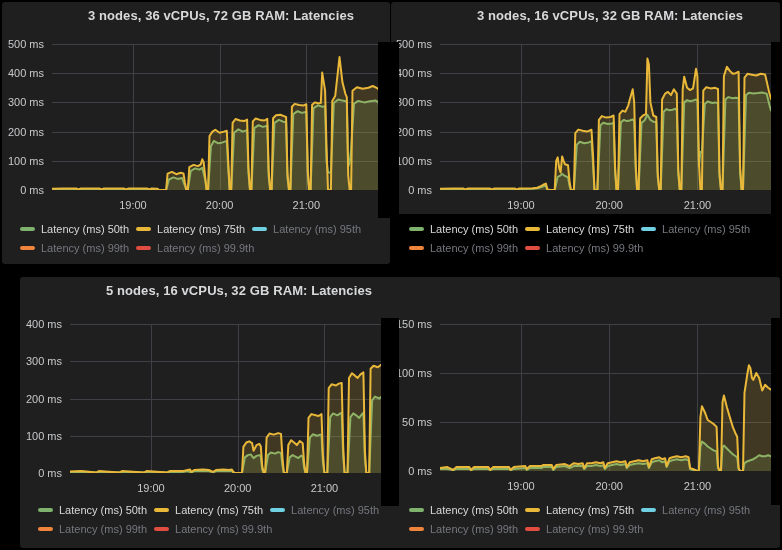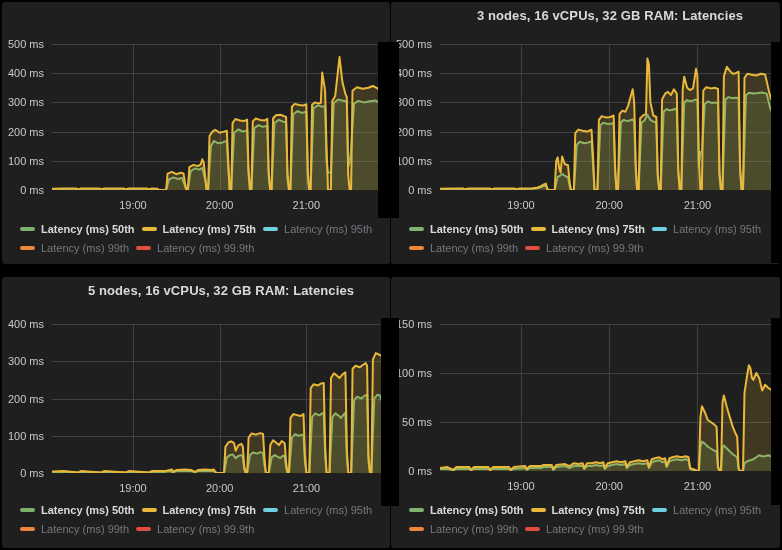--- a/index.html
+++ b/index.html
@@ -8,28 +8,29 @@
   .panel-title{position:absolute;top:6px;left:0;right:0;margin:0;text-align:center;
     font-size:13px;font-weight:700;color:#d8d9da;letter-spacing:.1px;}
   .plot{position:absolute;}
   .plot svg{display:block;}
   .ytick{position:absolute;left:0;text-align:right;font-size:11px;color:#c8c9ca;height:14px;line-height:14px;}
   .xtick{position:absolute;width:60px;text-align:center;font-size:11px;color:#c8c9ca;height:14px;line-height:14px;}
   .legend{position:absolute;left:18px;width:364px;display:flex;flex-wrap:wrap;
     column-gap:7px;row-gap:5px;align-items:center;}
   .legend-item{display:flex;align-items:center;font-size:11px;line-height:14px;cursor:pointer;white-space:nowrap;}
   .legend-item .swatch{display:inline-block;width:15px;height:4px;border-radius:2px;margin-right:6px;}
-  .legend-item.on{color:#d8d9da;font-weight:700;}
+  .legend-item.on{color:#d8d9da;font-weight:400;}
   .legend-item.off{color:#75787e;font-weight:400;}
   .seam{position:absolute;background:#000;}
 </style>
 </head>
 <body>
 
 <section class="panel" style="left:2px;top:2px;width:388px;height:262px">
+  <h2 class="panel-title" style="padding-left:50px">3 nodes, 36 vCPUs, 72 GB RAM: Latencies</h2>
   <div class="plot" style="left: 50px; top: 42px; width: 328px; height: 146px;">
       <svg width="328" height="146">
         <line x1="0" x2="328" y1="146.5" y2="146.5" stroke="#3f4045" stroke-width="1"></line>
         <line x1="0" x2="328" y1="117.5" y2="117.5" stroke="#3f4045" stroke-width="1"></line>
         <line x1="0" x2="328" y1="88.5" y2="88.5" stroke="#3f4045" stroke-width="1"></line>
         <line x1="0" x2="328" y1="58.5" y2="58.5" stroke="#3f4045" stroke-width="1"></line>
         <line x1="0" x2="328" y1="29.5" y2="29.5" stroke="#3f4045" stroke-width="1"></line>
         <line x1="0" x2="328" y1="0.5" y2="0.5" stroke="#3f4045" stroke-width="1"></line>
         <line x1="81.5" x2="81.5" y1="0" y2="146" stroke="#3f4045" stroke-width="1"></line>
         <line x1="168.5" x2="168.5" y1="0" y2="146" stroke="#3f4045" stroke-width="1"></line>
@@ -66,21 +67,21 @@
     <div class="ytick" style="top: 151.8px; width: 42px;">100 ms</div>
     <div class="ytick" style="top: 122.6px; width: 42px;">200 ms</div>
     <div class="ytick" style="top: 93.4px; width: 42px;">300 ms</div>
     <div class="ytick" style="top: 64.2px; width: 42px;">400 ms</div>
     <div class="ytick" style="top: 35px; width: 42px;">500 ms</div>
     <div class="xtick" style="left: 100.916px; top: 196px;">19:00</div>
     <div class="xtick" style="left: 187.612px; top: 196px;">20:00</div>
     <div class="xtick" style="left: 274.308px; top: 196px;">21:00</div>
   </section>
 
-<section class="panel" style="left:391px;top:2px;width:389px;height:262px">
+<section class="panel" style="left:391px;top:2px;width:389px;height:212px">
   <h2 class="panel-title" style="padding-left:49px">3 nodes, 16 vCPUs, 32 GB RAM: Latencies</h2>
   <div class="plot" style="left: 49px; top: 42px; width: 331px; height: 146px;">
       <svg width="331" height="146">
         <line x1="0" x2="331" y1="146.5" y2="146.5" stroke="#3f4045" stroke-width="1"></line>
         <line x1="0" x2="331" y1="117.5" y2="117.5" stroke="#3f4045" stroke-width="1"></line>
         <line x1="0" x2="331" y1="88.5" y2="88.5" stroke="#3f4045" stroke-width="1"></line>
         <line x1="0" x2="331" y1="58.5" y2="58.5" stroke="#3f4045" stroke-width="1"></line>
         <line x1="0" x2="331" y1="29.5" y2="29.5" stroke="#3f4045" stroke-width="1"></line>
         <line x1="0" x2="331" y1="0.5" y2="0.5" stroke="#3f4045" stroke-width="1"></line>
         <line x1="81.5" x2="81.5" y1="0" y2="146" stroke="#3f4045" stroke-width="1"></line>
@@ -118,21 +119,21 @@
     <div class="ytick" style="top: 151.8px; width: 41px;">100 ms</div>
     <div class="ytick" style="top: 122.6px; width: 41px;">200 ms</div>
     <div class="ytick" style="top: 93.4px; width: 41px;">300 ms</div>
     <div class="ytick" style="top: 64.2px; width: 41px;">400 ms</div>
     <div class="ytick" style="top: 35px; width: 41px;">500 ms</div>
     <div class="xtick" style="left: 99.9111px; top: 196px;">19:00</div>
     <div class="xtick" style="left: 188.178px; top: 196px;">20:00</div>
     <div class="xtick" style="left: 276.444px; top: 196px;">21:00</div>
   </section>
 
-<section class="panel" style="left:2px;top:277px;width:388px;height:271px">
+<section class="panel" style="left:20px;top:277px;width:388px;height:271px">
   <h2 class="panel-title" style="padding-left:50px">5 nodes, 16 vCPUs, 32 GB RAM: Latencies</h2>
   <div class="plot" style="left: 50px; top: 47px; width: 331px; height: 149px;">
       <svg width="331" height="149">
         <line x1="0" x2="331" y1="149.5" y2="149.5" stroke="#3f4045" stroke-width="1"></line>
         <line x1="0" x2="331" y1="112.5" y2="112.5" stroke="#3f4045" stroke-width="1"></line>
         <line x1="0" x2="331" y1="75.5" y2="75.5" stroke="#3f4045" stroke-width="1"></line>
         <line x1="0" x2="331" y1="37.5" y2="37.5" stroke="#3f4045" stroke-width="1"></line>
         <line x1="0" x2="331" y1="0.5" y2="0.5" stroke="#3f4045" stroke-width="1"></line>
         <line x1="81.5" x2="81.5" y1="0" y2="149" stroke="#3f4045" stroke-width="1"></line>
         <line x1="168.5" x2="168.5" y1="0" y2="149" stroke="#3f4045" stroke-width="1"></line>

